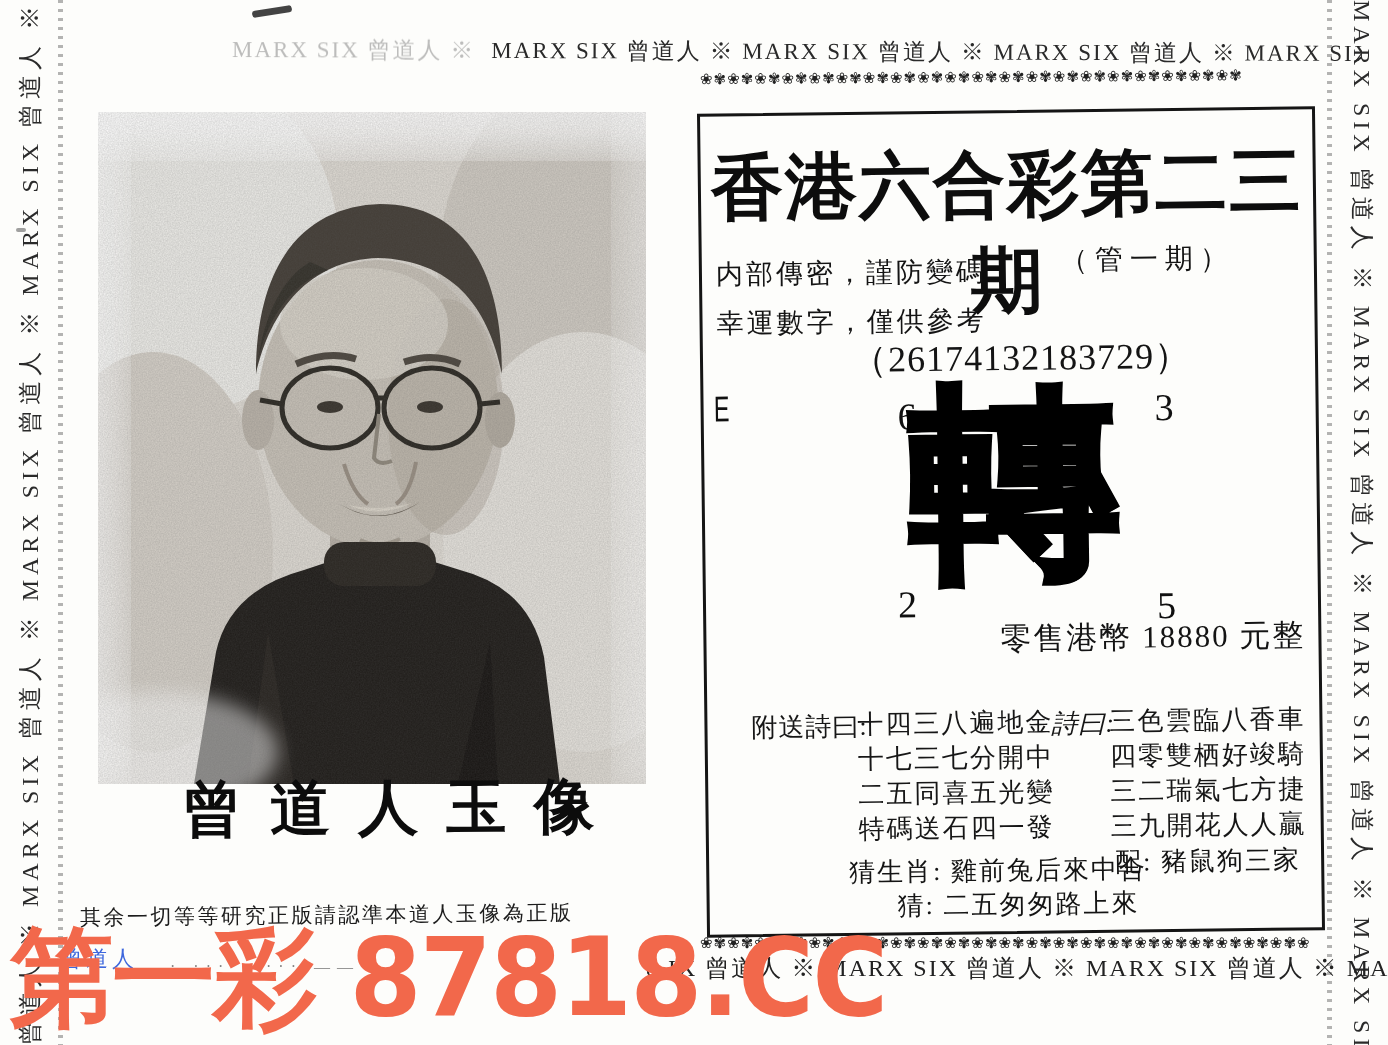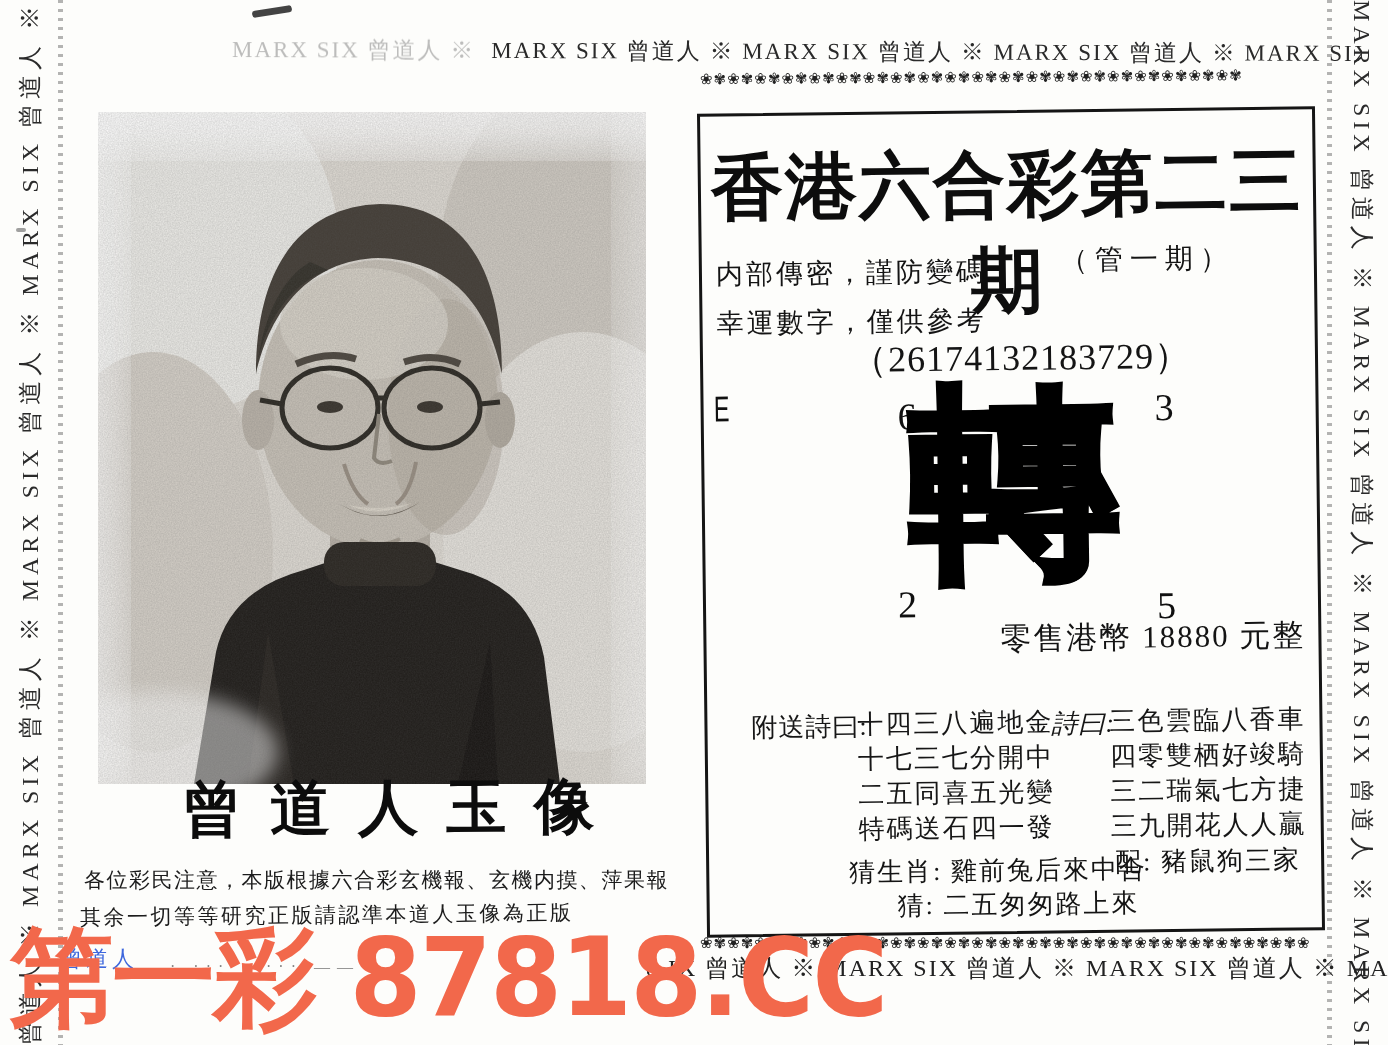--- a/index.html
+++ b/index.html
@@ -152,21 +152,20 @@
       <rect x="-40" y="-50" width="630" height="90" fill="#ffffff" opacity="0.85" filter="url(#blurBig)"></rect>
       <rect x="-55" y="-20" width="80" height="700" fill="#ffffff" opacity="0.7" filter="url(#blurBig)"></rect>
       <rect x="520" y="-20" width="70" height="700" fill="#ffffff" opacity="0.5" filter="url(#blurBig)"></rect>
       <ellipse cx="60" cy="640" rx="120" ry="60" fill="#ffffff" opacity="0.5" filter="url(#blurMid)"></ellipse>
 
       <rect width="548" height="672" filter="url(#noise)" opacity="0.55"></rect>
     </svg>
   </div>
 
   <div class="photo-caption">曾道人玉像</div>
-  <div class="notice1">各位彩民注意，本版根據六合彩玄機報、玄機内摸、萍果報</div>
   <div class="notice2">其余一切等等研究正版請認準本道人玉像為正版</div>
   <div class="faint-under">曾道人</div>
   <div class="faint-marks">· ··· ····· ——</div>
 
   <div class="rbox">
     <div class="box-title">香港六合彩第二三期</div>
     <div class="line-secrecy">内部傳密，謹防變碼</div>
     <div class="issue-note">（管一期）</div>
     <div class="line-lucky">幸運數字，僅供參考</div>
     <div class="lucky-numbers">（26174132183729）</div>

